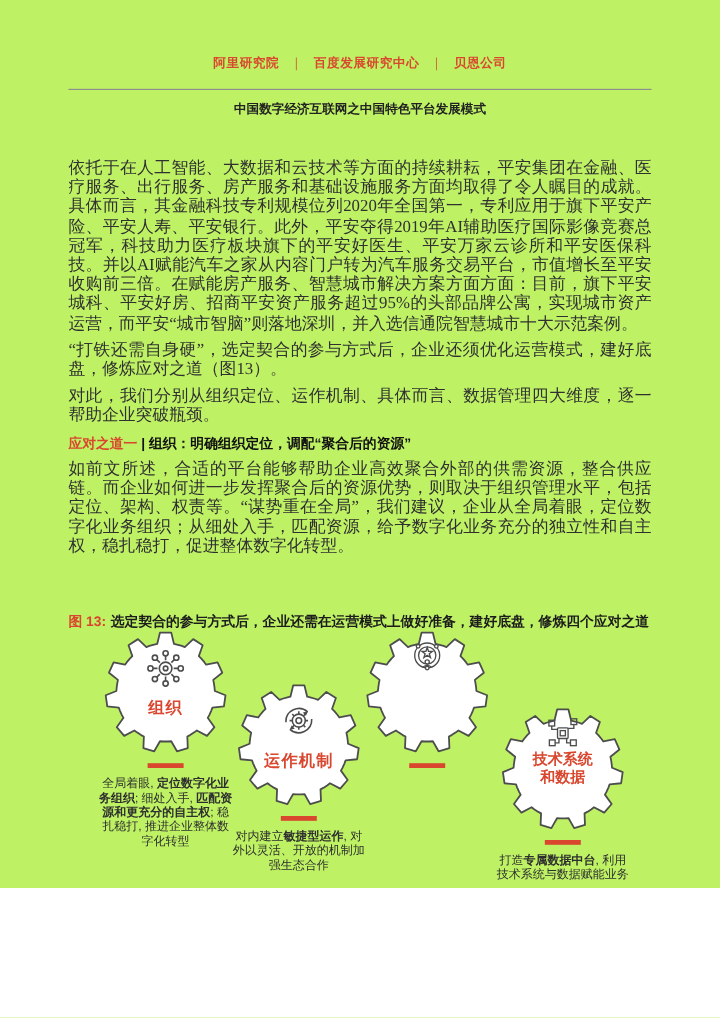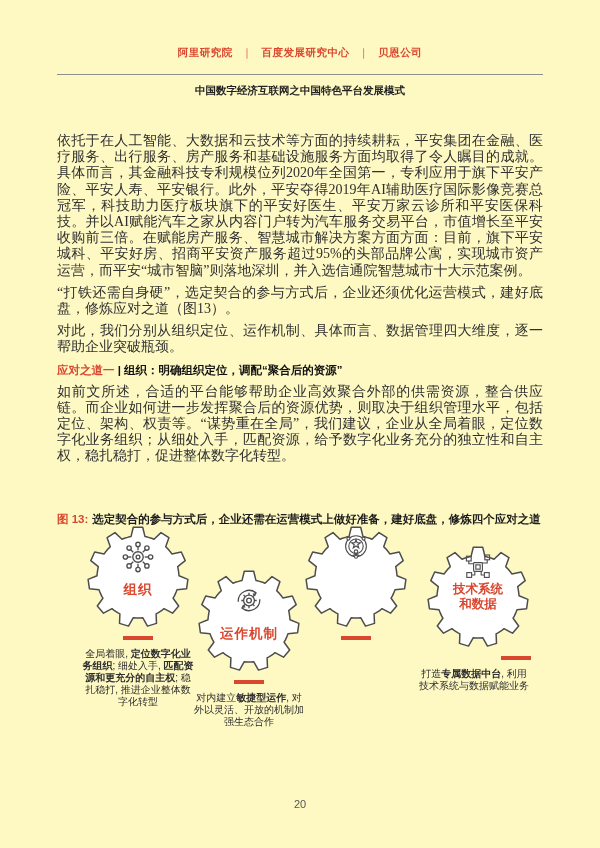--- a/index.html
+++ b/index.html
@@ -1,37 +1,37 @@
 <!DOCTYPE html>
 <html><head>
 <meta charset="utf-8">
 <style>
   html,body{margin:0;padding:0;background:#ffffff;}
-  .page{position:relative;width:600px;height:848px;background:#fef9c3;overflow:hidden;
+  .page{position:relative;width:600px;height:740px;background:#bef264;overflow:hidden;
         font-family:"Liberation Sans","DejaVu Sans",sans-serif;color:#2b2b2b;}
   
   .header-orgs{padding-top:46px;text-align:center;font-size:10.5px;font-weight:700;
                color:#D9472F;letter-spacing:.5px;}
   .header-orgs .sep{margin:0 9px;font-weight:400;}
   .header-rule{height:0;border-top:1px solid #8f8f8f;margin:14px 57px 0 57px;}
   .subtitle{margin-top:9px;text-align:center;font-size:10.5px;font-weight:600;color:#222;}
   
   .main{margin:35px 57px 0 57px;}
   .main p{margin:0 0 6px 0;font-family:"Liberation Serif","DejaVu Serif",serif;
           font-size:14px;line-height:16.2px;text-align:justify;color:#303030;}
   .section-heading{margin:4px 0 6px 0;font-size:11.5px;font-weight:700;line-height:16px;color:#111;}
   .section-heading .accent{color:#D9472F;}
   .fig-caption{margin-top:47px;font-size:11.5px;font-weight:700;color:#1c1c1c;line-height:15px;}
   .fig-caption .fig-label{color:#D9472F;margin-right:4px;}
   
   .fig-col{position:absolute;display:flex;flex-direction:column;align-items:center;width:124px;}
   .col1{left:76px;top:524px;}
   .col2{left:187px;top:568px;}
   .col3{left:294px;top:524px;}
-  .col4{left:407px;top:544px;align-items:flex-end;}
+  .col4{left:407px;top:588px;}
   .gear{position:relative;width:106px;height:106px;}
   .gear svg.cog{position:absolute;left:0;top:0;width:106px;height:106px;}
   .cog-path{fill:#ffffff;stroke:#4d4d4d;stroke-width:1.5;stroke-linejoin:round;}
   .gear-icon{position:absolute;left:50%;transform:translateX(-50%);}
   .gear-icon svg{display:block;}
   .icon-hi{top:15px;}  .icon-lo{top:7px;}
   .gear-label{position:absolute;left:0;right:0;text-align:center;color:#D9472F;font-weight:700;
               white-space:pre-line;}
   .label-one{top:57px;font-size:13.5px;letter-spacing:1px;}
   .label-two{top:38px;font-size:12.5px;line-height:15px;}

